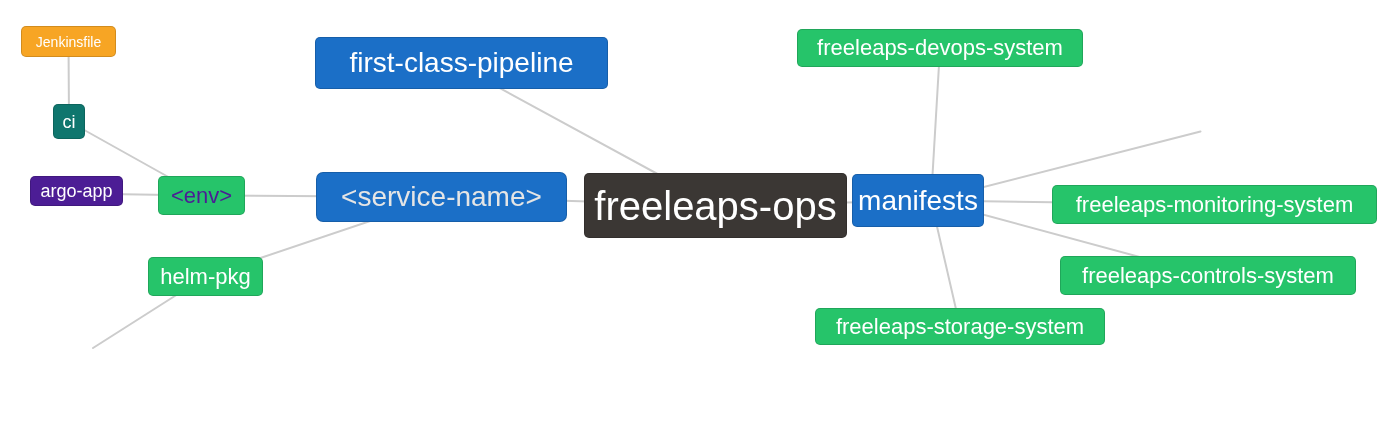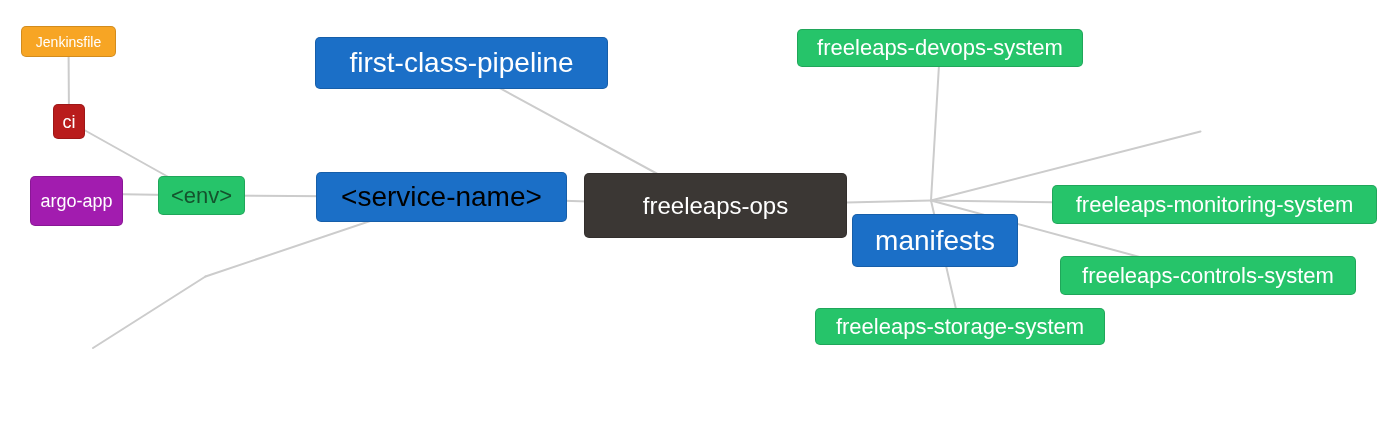--- a/index.html
+++ b/index.html
@@ -30,21 +30,21 @@
     display: flex;
     align-items: center;
     justify-content: center;
     color: #ffffff;
     border-radius: 5px;
     border: 1px solid rgba(0,0,0,0.15);
     white-space: nowrap;
     cursor: pointer;
     line-height: 1;
   }
-  .node.root   { font-size: 24px; }
+  .node.root   { font-size: 40px; }
   .node.level1 { font-size: 28px; }
   .node.level2 { font-size: 22px; }
   .node.level3 { font-size: 18px; }
   .node.level4 { font-size: 14px; }
 </style>
 </head>
 <body>
 
 <div class="canvas">
   <svg class="edges" viewBox="0 0 1390 421" xmlns="http://www.w3.org/2000/svg">
@@ -58,23 +58,24 @@
       <line x1="453.5" y1="63" x2="715.5" y2="205.5" stroke="#CCCCCC" stroke-width="2" stroke-linecap="round"></line>
       <line x1="715.5" y1="205.5" x2="931" y2="200.5" stroke="#CCCCCC" stroke-width="2" stroke-linecap="round"></line>
       <line x1="931" y1="200.5" x2="940" y2="48" stroke="#CCCCCC" stroke-width="2" stroke-linecap="round"></line>
       <line x1="931" y1="200.5" x2="1200.5" y2="131.5" stroke="#CCCCCC" stroke-width="2" stroke-linecap="round"></line>
       <line x1="931" y1="200.5" x2="1214.5" y2="204.5" stroke="#CCCCCC" stroke-width="2" stroke-linecap="round"></line>
       <line x1="931" y1="200.5" x2="1208" y2="275.5" stroke="#CCCCCC" stroke-width="2" stroke-linecap="round"></line>
       <line x1="931" y1="200.5" x2="960" y2="326.5" stroke="#CCCCCC" stroke-width="2" stroke-linecap="round"></line>
     </svg>
 <div class="node root" style="left: 584px; top: 173px; width: 263px; height: 65px; background: rgb(59, 55, 52); color: rgb(255, 255, 255);">freeleaps-ops</div>
     <div class="node level1" style="left: 315px; top: 37px; width: 293px; height: 52px; background: rgb(27, 111, 199); color: rgb(255, 255, 255);">first-class-pipeline</div>
-    <div class="node level1" style="left: 316px; top: 172px; width: 251px; height: 50px; background: rgb(27, 111, 199); color: #000000;">&lt;service-name&gt;</div>
-    <div class="node level1" style="left: 852px; top: 174px; width: 166px; height: 53px; background: rgb(27, 111, 199); color: rgb(255, 255, 255); margin-top: 40px;">manifests</div>
-    <div class="node level2" style="left: 158px; top: 176px; width: 87px; height: 39px; background: rgb(38, 196, 106); color: #14532d;">&lt;env&gt;</div>
+    <div class="node level1" style="left: 316px; top: 172px; width: 251px; height: 50px; background: rgb(27, 111, 199); color: #e5e5e5; border-radius: 7px;">&lt;service-name&gt;</div>
+    <div class="node level1" style="left: 852px; top: 174px; width: 132px; height: 53px; background: rgb(27, 111, 199); color: rgb(255, 255, 255);">manifests</div>
+    <div class="node level2" style="left: 158px; top: 176px; width: 87px; height: 39px; background: rgb(38, 196, 106); color: #4c1d95;">&lt;env&gt;</div>
+    <div class="node level2" style="left: 148px; top: 257px; width: 115px; height: 39px; background: rgb(38, 196, 106); color: rgb(255, 255, 255);">helm-pkg</div>
     <div class="node level2" style="left: 797px; top: 29px; width: 286px; height: 38px; background: rgb(38, 196, 106); color: rgb(255, 255, 255);">freeleaps-devops-system</div>
     <div class="node level2" style="left: 1060px; top: 256px; width: 296px; height: 39px; background: rgb(38, 196, 106); color: rgb(255, 255, 255);">freeleaps-controls-system</div>
     <div class="node level2" style="left: 1052px; top: 185px; width: 325px; height: 39px; background: rgb(38, 196, 106); color: rgb(255, 255, 255);">freeleaps-monitoring-system</div>
     <div class="node level2" style="left: 815px; top: 308px; width: 290px; height: 37px; background: rgb(38, 196, 106); color: rgb(255, 255, 255);">freeleaps-storage-system</div>
-    <div class="node level3" style="left: 53px; top: 104px; width: 32px; height: 35px; background: #b91c1c; color: rgb(255, 255, 255);">ci</div>
-    <div class="node level3" style="left: 30px; top: 176px; width: 93px; height: 50px; background: #a21caf; color: rgb(255, 255, 255);">argo-app</div>
+    <div class="node level3" style="left: 53px; top: 104px; width: 32px; height: 35px; background: #0f766e; color: rgb(255, 255, 255);">ci</div>
+    <div class="node level3" style="left: 30px; top: 176px; width: 93px; height: 30px; background: #4c1d95; color: rgb(255, 255, 255);">argo-app</div>
     <div class="node level4" style="left: 21px; top: 26px; width: 95px; height: 31px; background: rgb(247, 165, 36); color: rgb(255, 255, 255);">Jenkinsfile</div>
   </div>
 
 </body></html>

